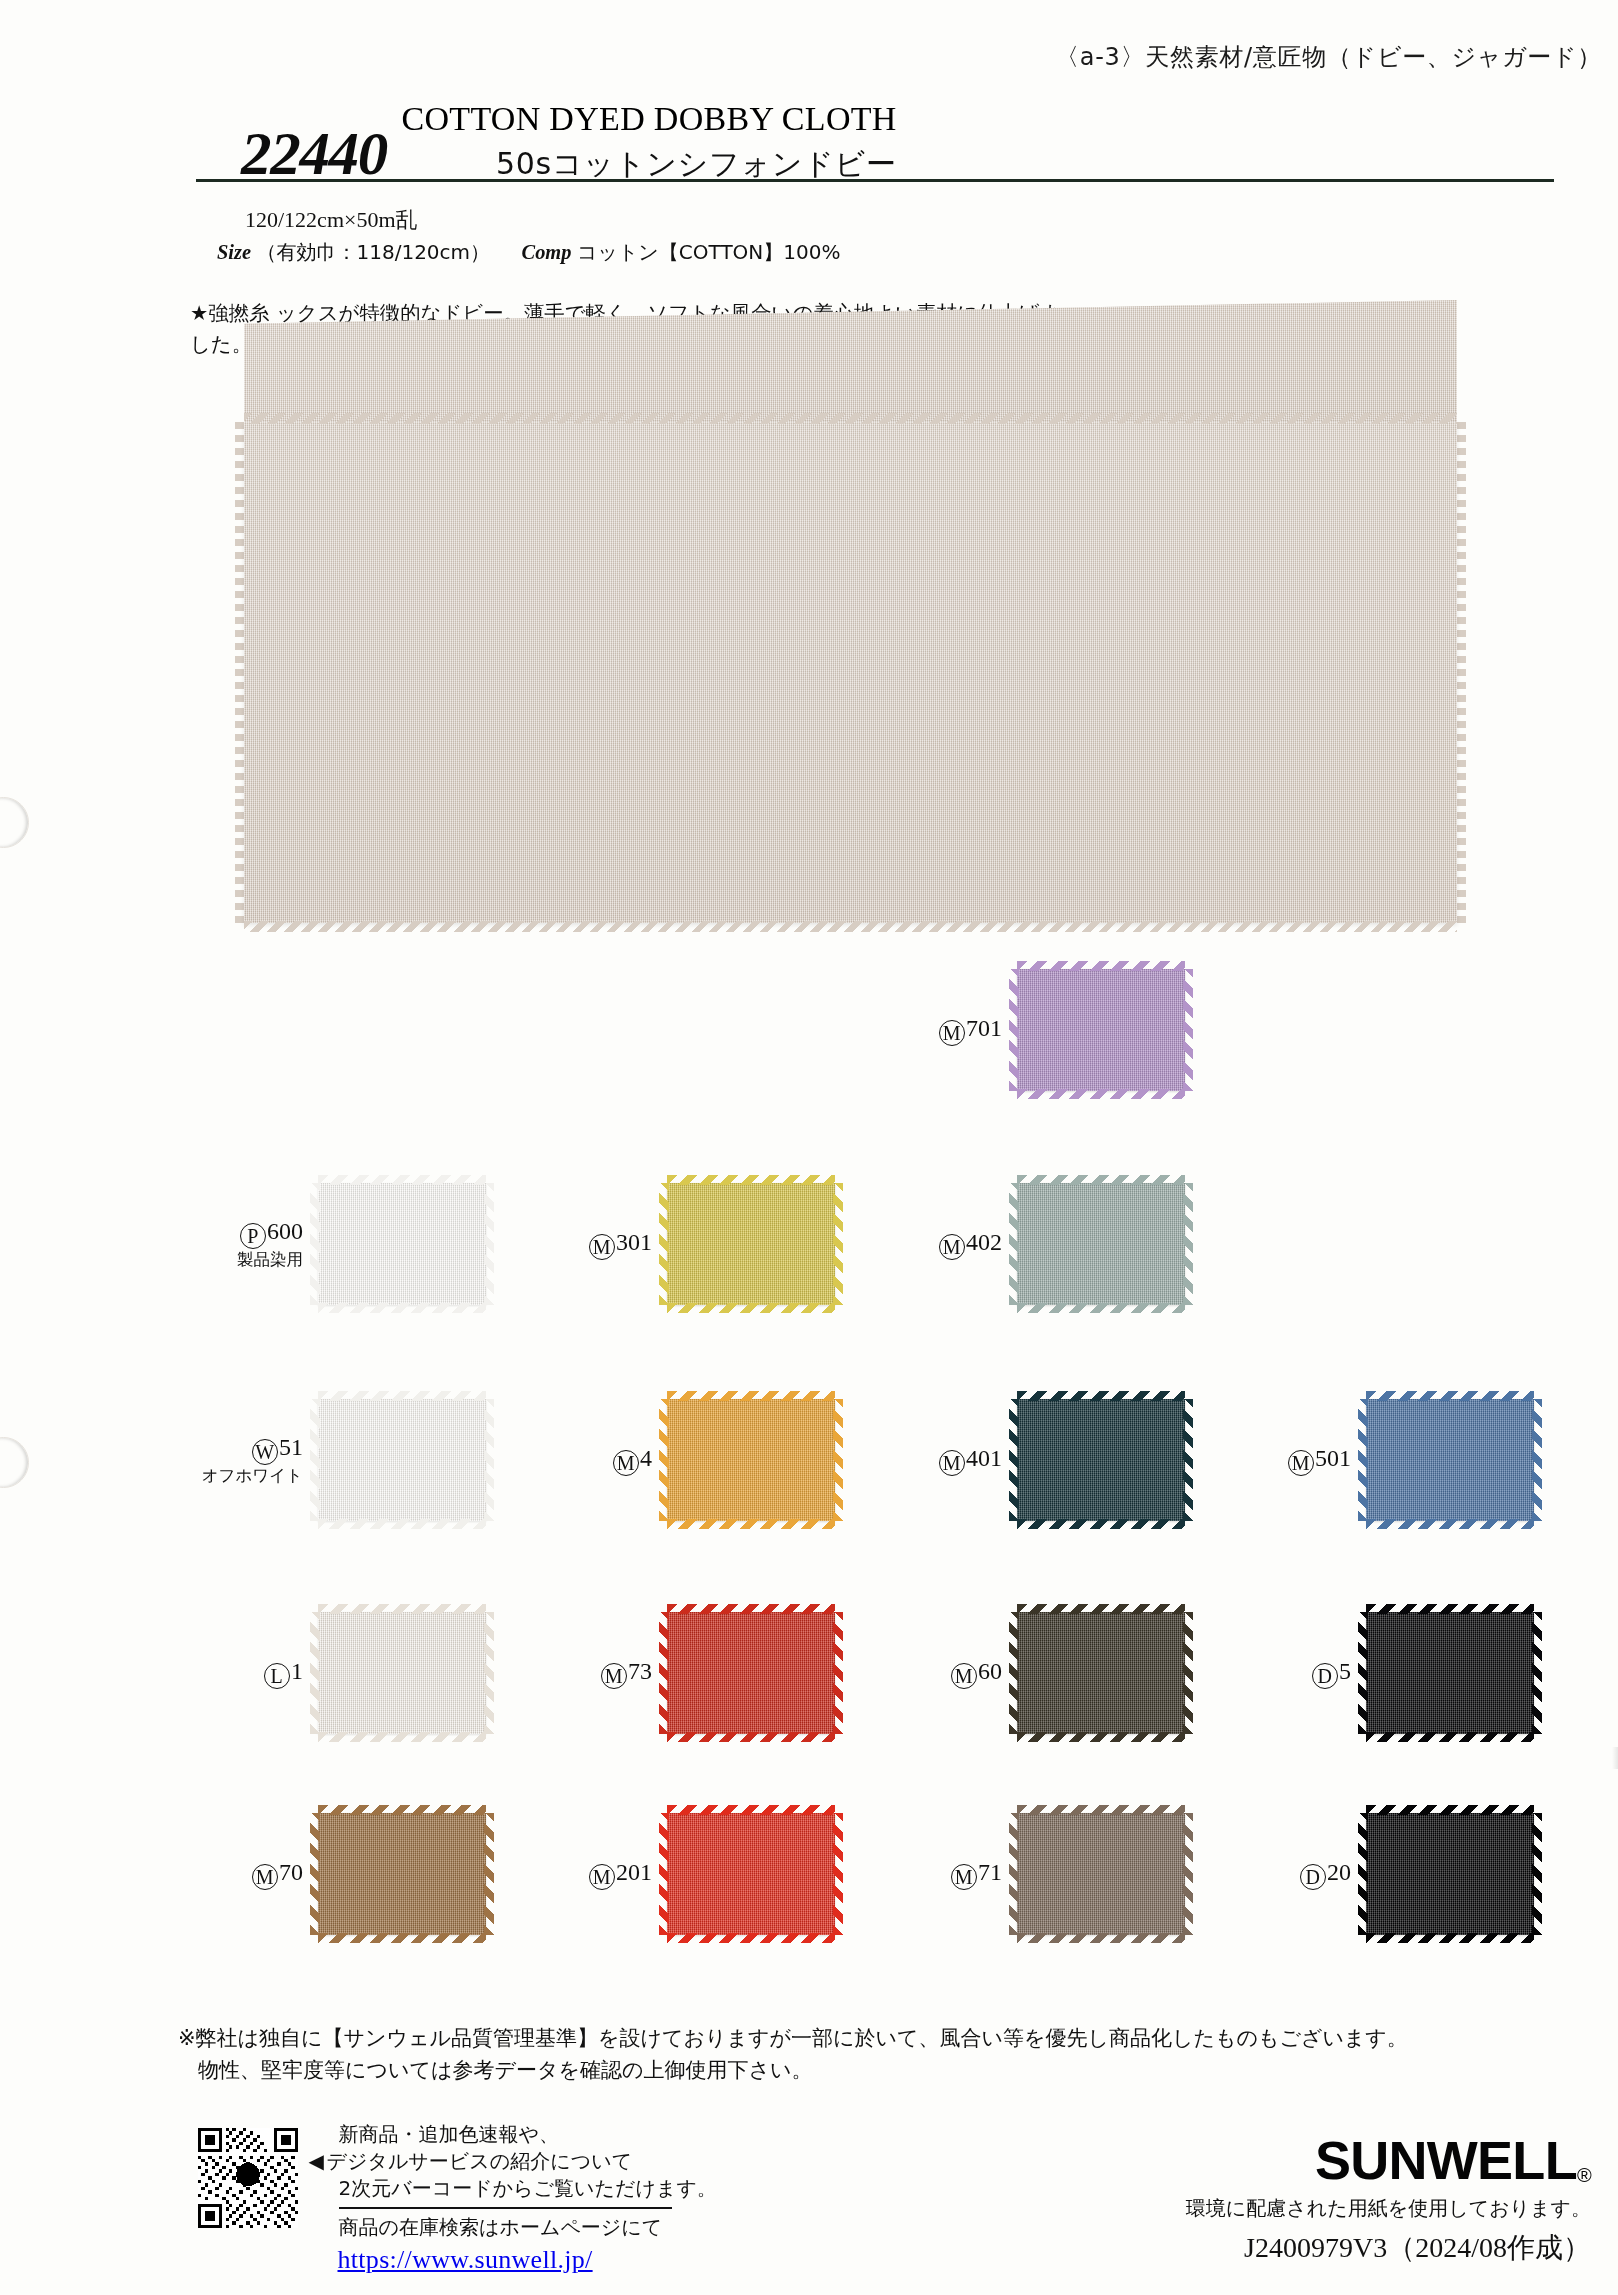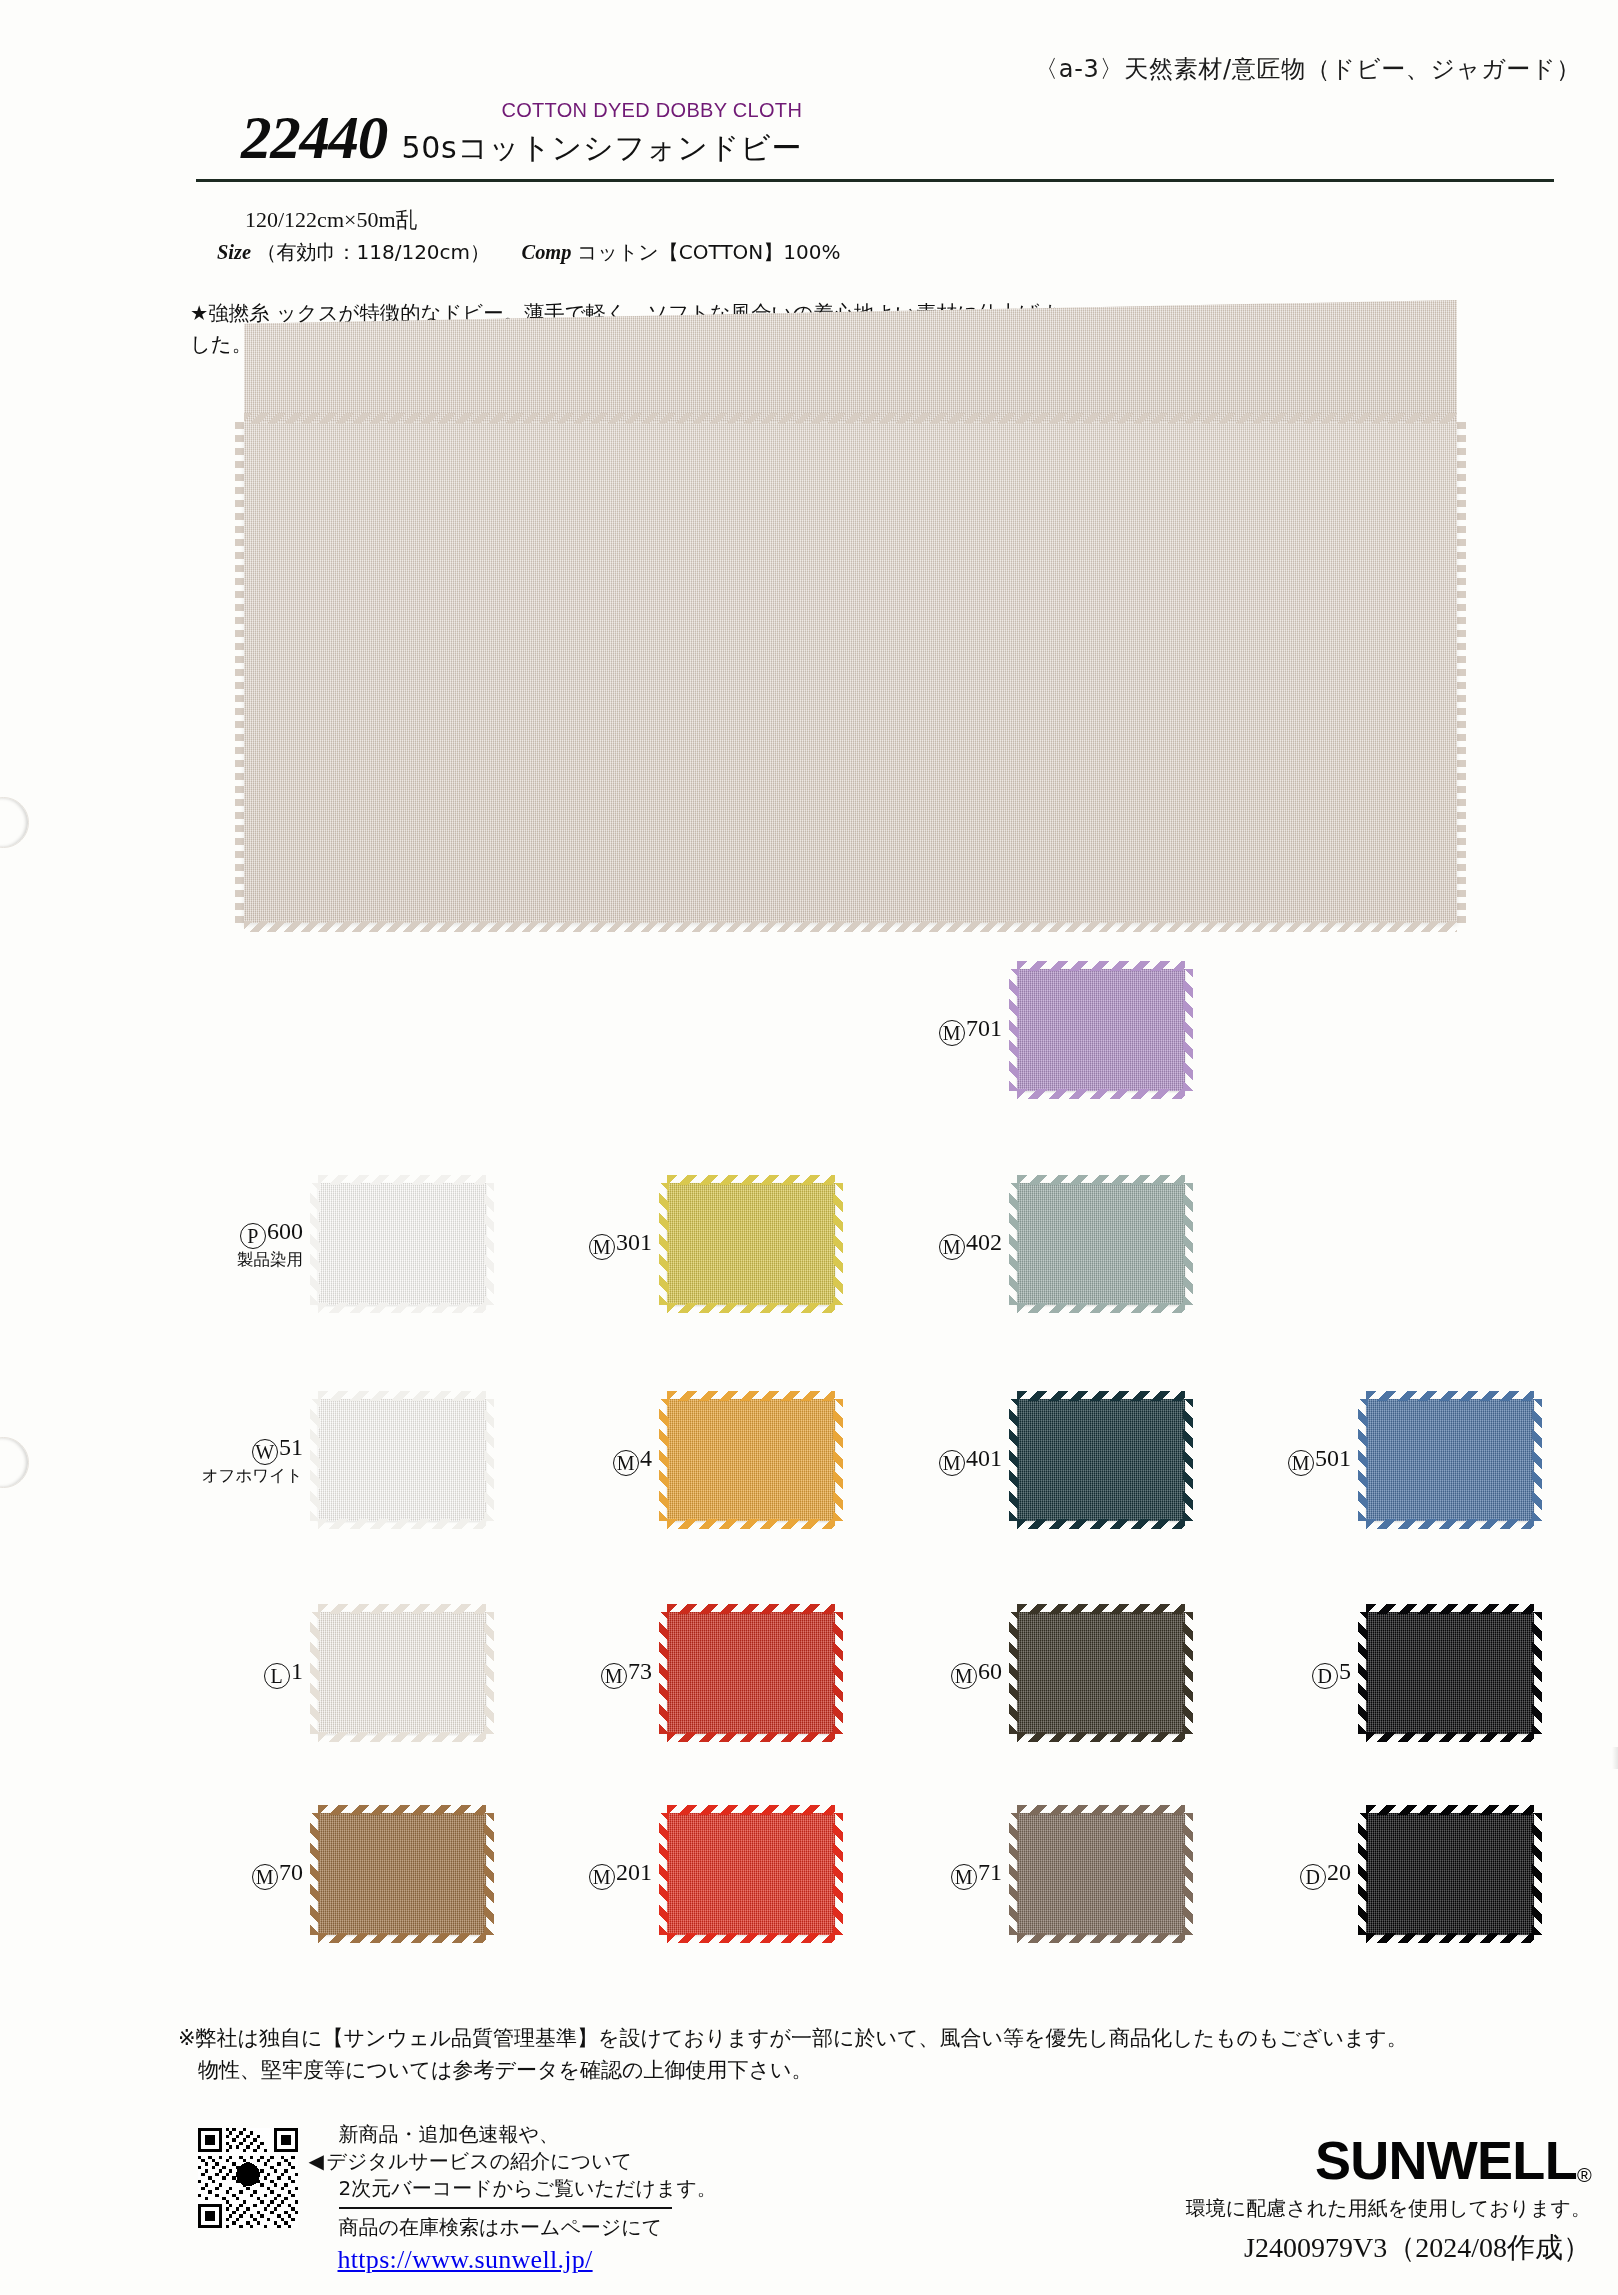--- a/index.html
+++ b/index.html
@@ -8,39 +8,39 @@
     background:#fdfdfb;
     font-family:"Liberation Serif",serif;
     color:#111;
     position:relative;
     overflow:hidden;
   }
   .page{position:absolute;inset:0;}
 
   
   .cat-tag{
-    position:absolute;top:41px;right:38px;
+    position:absolute;top:41px;right:17px;
     font-family:"DejaVu Sans",sans-serif;
-    font-size:24px;letter-spacing:0.7px;color:#1b1b1b;margin-top:12px;
+    font-size:24px;letter-spacing:0.7px;color:#1b1b1b;
   }
   .title-row{
     position:absolute;left:196px;top:99px;width:1358px;
     display:flex;align-items:flex-end;text-align:right;
   }
   .art-no{
     font-family:"Liberation Serif",serif;
     font-style:italic;font-weight:700;
     font-size:61px;letter-spacing:-1.3px;line-height:1;
     color:#0d0d0d;
     width:191px;
   }
   .title-block{padding-left:14.5px;padding-bottom:4px;}
   .title-en{
-    font-family:Liberation Sans, sans-serif;
-    font-size:20px;letter-spacing:0.3px;color:#701a75;
+    font-family:Liberation Serif, serif;
+    font-size:34px;letter-spacing:0.3px;color:#000000;
     line-height:1.15;
   }
   .title-jp{
     font-family:"DejaVu Sans",sans-serif;
     font-size:30px;letter-spacing:0.7px;color:#111;
     margin-top:9.2px;line-height:1.1;
   }
   .hr-main{
     position:absolute;left:196px;top:179px;width:1358px;height:2.6px;
     background:#1d2b22;

